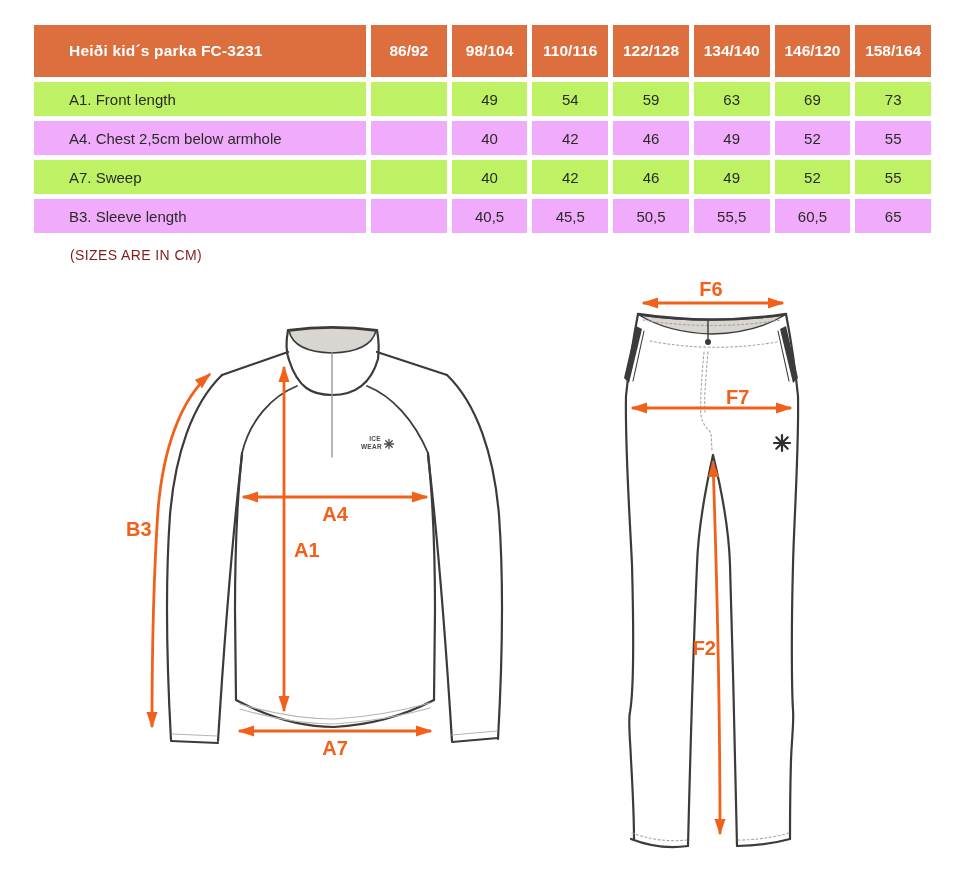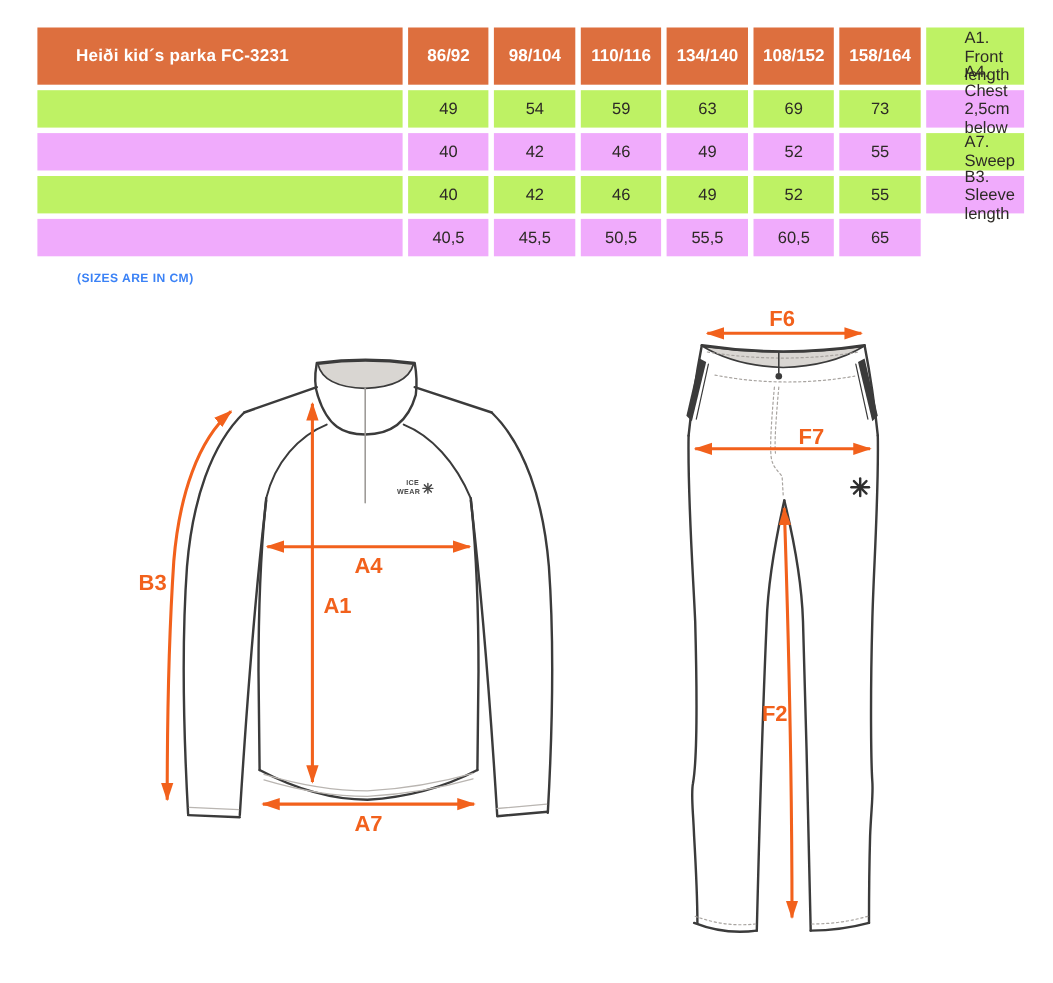--- a/index.html
+++ b/index.html
@@ -19,40 +19,41 @@
   .cell { display:flex; align-items:center; justify-content:center; }
   .hdr  { background:#DD6F3E; color:#fff; font-weight:700; font-size:15.5px; }
   .title-cell { justify-content:flex-start; padding-left:35px; letter-spacing:.2px; }
   .label-cell { justify-content:flex-start; padding-left:35px; }
   .val  { color:#2D2A26; font-size:15px; }
   .row-dark  { background:#bef264; }
   .row-light { background:#f0abfc; }
   
   .note {
     position:absolute; top:247px; left:70px;
-    color:#3b82f6; font-weight:700; font-size:11px; letter-spacing:.4px;
+    color:#7f1d1d; font-weight:400; font-size:14px; letter-spacing:.4px;
   }
   
   .diagrams { position:absolute; top:270px; left:0; }
   .m-label { fill:#F2611C; font-weight:700; font-size:20px; font-family:"Liberation Sans", sans-serif; }
   .logo-txt { fill:#4a4a4a; font-weight:700; font-size:6.5px; letter-spacing:.3px; font-family:"Liberation Sans", sans-serif; }
 </style>
 </head>
 <body>
 
 <div class="page">
 
   <div class="size-table">
 
     <div class="cell hdr title-cell">Heiði kid´s parka FC-3231</div>
     <div class="cell hdr">86/92</div>
     <div class="cell hdr">98/104</div>
     <div class="cell hdr">110/116</div>
+    <div class="cell hdr">122/128</div>
     <div class="cell hdr">134/140</div>
-    <div class="cell hdr">108/152</div>
+    <div class="cell hdr">146/120</div>
     <div class="cell hdr">158/164</div>
 
     <div class="cell val label-cell row-dark">A1. Front length</div>
     <div class="cell val row-dark"></div>
     <div class="cell val row-dark">49</div>
     <div class="cell val row-dark">54</div>
     <div class="cell val row-dark">59</div>
     <div class="cell val row-dark">63</div>
     <div class="cell val row-dark">69</div>
     <div class="cell val row-dark">73</div>

